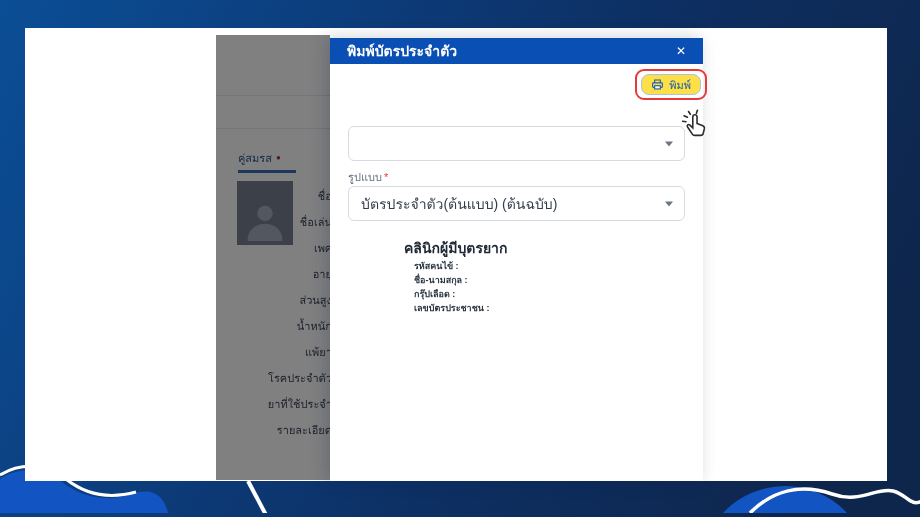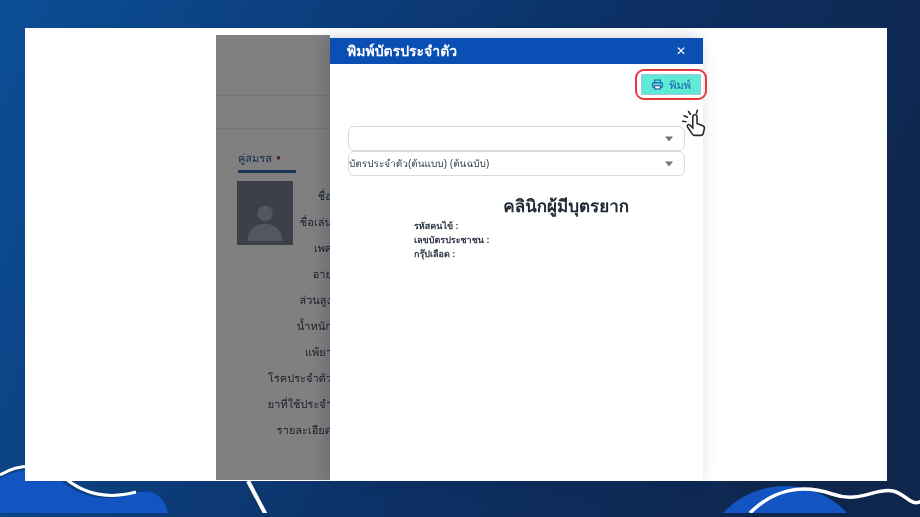--- a/index.html
+++ b/index.html
@@ -26,32 +26,32 @@
   .bg-labels div { height: 26px; line-height: 22px; font-size: 11px; color: #1d2835; white-space: nowrap; }
   .bg-dim { position: absolute; inset: 0; background: rgba(28,28,30,0.56); cursor: pointer; }
 
   
   .modal { position: absolute; left: 305px; top: 10px; width: 373px; height: 443px; background: #ffffff; box-shadow: -4px 0 16px rgba(15,30,60,0.22); }
   .modal-header { height: 26px; background: #0a4fb3; display: flex; align-items: center; padding: 4px 17px; }
   .modal-title { color: #ffffff; font-size: 14px; font-weight: bold; line-height: 26px; white-space: nowrap; }
   .modal-close { margin-left: auto; color: #ffffff; font-size: 12px; background: none; border: none; cursor: pointer; font-family: inherit; line-height: 26px; padding: 0; }
   .print-row { position: relative; height: 62px; }
   .annotation { position: absolute; top: 5px; right: -4px; border: 2px solid #e6393b; border-radius: 9px; padding: 3px 4px; background: transparent; }
-  .print-btn { display: flex; align-items: center; gap: 5px; height: 21px; padding: 0 9px; border: 1px solid #a9c2e2; border-radius: 0; background: #5eead4; color: #1d5dae; font-size: 11px; font-family: inherit; cursor: pointer; white-space: nowrap; }
+  .print-btn { display: flex; align-items: center; gap: 5px; height: 21px; padding: 0 9px; border: 1px solid #a9c2e2; border-radius: 8px; background: #fde047; color: #1d5dae; font-size: 11px; font-family: inherit; cursor: pointer; white-space: nowrap; }
   .cursor-icon { position: absolute; top: 42px; right: -8px; width: 34px; height: 34px; z-index: 5; }
 
   .modal-body { padding: 0 18px; }
   .form-label { font-size: 11px; color: #66707e; line-height: 12px; margin-bottom: 3px; white-space: nowrap; }
   .form-label.second { margin-top: 10px; }
   .req { color: #e53935; margin-left: 2px; }
-  .select-box { position: relative; height: 25px; border: 1px solid #d6dbe2; border-radius: 6px; background: #ffffff; display: flex; align-items: center; padding: 0 26px 0 0; font-size: 10px; color: #333d4a; cursor: pointer; white-space: nowrap; overflow: hidden; }
+  .select-box { position: relative; height: 35px; border: 1px solid #d6dbe2; border-radius: 6px; background: #ffffff; display: flex; align-items: center; padding: 0 26px 0 12px; font-size: 14px; color: #333d4a; cursor: pointer; white-space: nowrap; overflow: hidden; }
   .caret { position: absolute; right: 11px; top: 50%; transform: translateY(-50%); width: 0; height: 0; border-left: 4px solid transparent; border-right: 4px solid transparent; border-top: 5px solid #6d7683; }
 
   .card-preview { width: 225px; margin: 16px auto 0; }
-  .clinic-name { text-align: right; font-size: 17px; font-weight: bold; color: #1f2835; white-space: nowrap; }
+  .clinic-name { text-align: left; font-size: 14px; font-weight: bold; color: #1f2835; white-space: nowrap; }
   .preview-lines { margin-top: 0; padding-left: 10px; }
   .preview-lines div { font-size: 9px; font-weight: bold; color: #2a3542; line-height: 14px; white-space: nowrap; }
 </style>
 </head>
 <body>
 
 <div class="deco" id="deco-left">
   <svg width="300" height="62" viewBox="0 0 300 62">
     <path d="M0 28 C20 15 45 17 62 31 C82 47 108 51 132 43 C152 36 164 44 168 62 L0 62 Z" fill="#1254c1"></path>
     <path d="M0 24 C22 11 48 13 66 28 C86 44 110 48 136 41" stroke="#ffffff" stroke-width="3" fill="none"></path>
@@ -121,29 +121,33 @@
         </svg>
       </div>
     </div>
 
     <div class="modal-body">
       <div class="select-box">
         <span></span>
         <span class="caret"></span>
       </div>
 
+      <div class="form-label second">
+        <span>รูปแบบ</span><span class="req">*</span>
+      </div>
       <div class="select-box">
         <span>บัตรประจำตัว(ต้นแบบ) (ต้นฉบับ)</span>
         <span class="caret"></span>
       </div>
 
       <div class="card-preview">
         <div class="clinic-name">คลินิกผู้มีบุตรยาก</div>
         <div class="preview-lines">
           <div>รหัสคนไข้ :</div>
+          <div>ชื่อ-นามสกุล :</div>
+          <div>กรุ๊ปเลือด :</div>
           <div>เลขบัตรประชาชน :</div>
-          <div>กรุ๊ปเลือด :</div>
         </div>
       </div>
     </div>
   </div>
 
 </div>
 
 </body></html>

